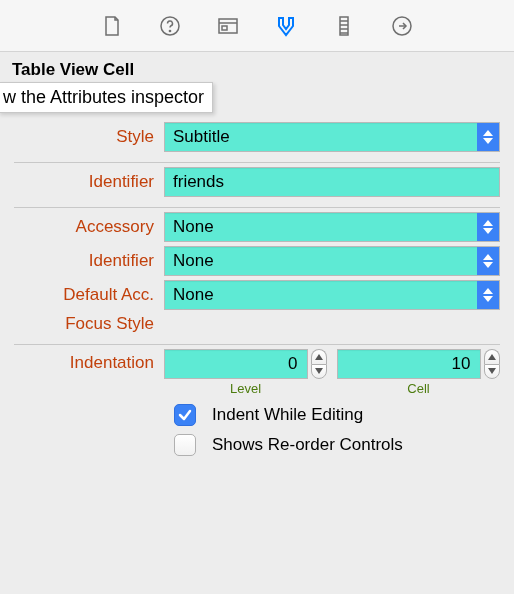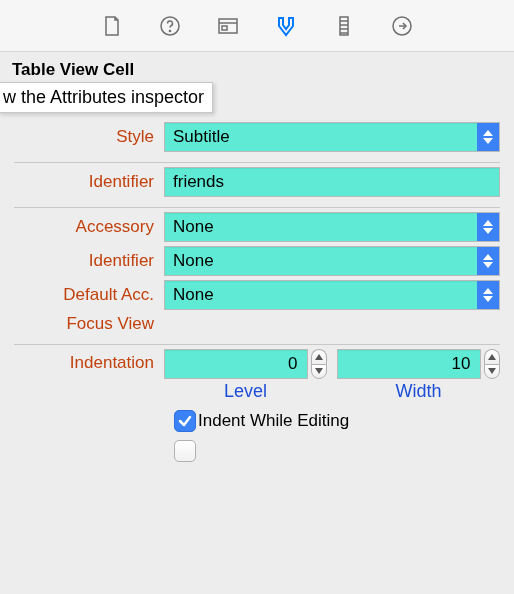--- a/index.html
+++ b/index.html
@@ -116,23 +116,23 @@
     margin-left: 3px;
   }
   .stepper button {
     flex:1; background: linear-gradient(#fff,#efefef);
     border:1px solid #b0b0b0; padding:0; line-height:0;
     display:flex; align-items:center; justify-content:center;
   }
   .stepper button:first-child { border-radius: 9px 9px 0 0; border-bottom:0; }
   .stepper button:last-child { border-radius: 0 0 9px 9px; }
   .stepper svg { width:8px; height:6px; fill:#555; }
-  .sublabel { font-size: 18px; color: #1d4ed8; }
+  .sublabel { font-size: 13px; color: #4d7c0f; }
   .checkbox-row {
-    display: flex; align-items: center; gap: 2px;
+    display: flex; align-items: center; gap: 16px;
     margin: 8px 0 8px 160px;
   }
   .chk {
     width: 22px; height: 22px;
     border: 1px solid #b0b0b0;
     border-radius: 5px;
     background: linear-gradient(#fff,#f1f1f1);
     display: inline-flex;
     align-items: center; justify-content: center;
   }
@@ -268,21 +268,21 @@
             </svg>
           <svg viewBox="0 0 10 6">
               <path d="M0 0 L5 6 L10 0 Z"></path>
             </svg>
         </div>
       </div>
     </div>
   </div>
 
   <div class="row">
-    <div class="label">Focus View</div>
+    <div class="label">Focus Style</div>
   </div>
 
   <hr class="divider">
 
   <div class="row" style="align-items:flex-start; ">
     <div class="label" style="padding-top:4px;">Indentation</div>
     <div class="field-area">
       <div class="num-group">
         <div class="num-wrap">
           <input class="num-input" value="0" style="">
@@ -310,30 +310,31 @@
                   <path d="M0 6 L4 0 L8 6 Z"></path>
                 </svg>
               </button>
             <button>
                 <svg viewBox="0 0 8 6">
                   <path d="M0 0 L4 6 L8 0 Z"></path>
                 </svg>
               </button>
           </div>
         </div>
-        <div class="sublabel">Width</div>
+        <div class="sublabel">Cell</div>
       </div>
     </div>
   </div>
 
   <div class="checkbox-row">
     <span class="chk checked">
       <svg viewBox="0 0 14 14">
           <path d="M2 7 L6 11 L12 3"></path>
         </svg>
     </span>
     <span class="chk-label">Indent While Editing</span>
   </div>
   <div class="checkbox-row">
     <span class="chk"></span>
+    <span class="chk-label">Shows Re-order Controls</span>
   </div>
 
 </div>
 
 </body></html>

